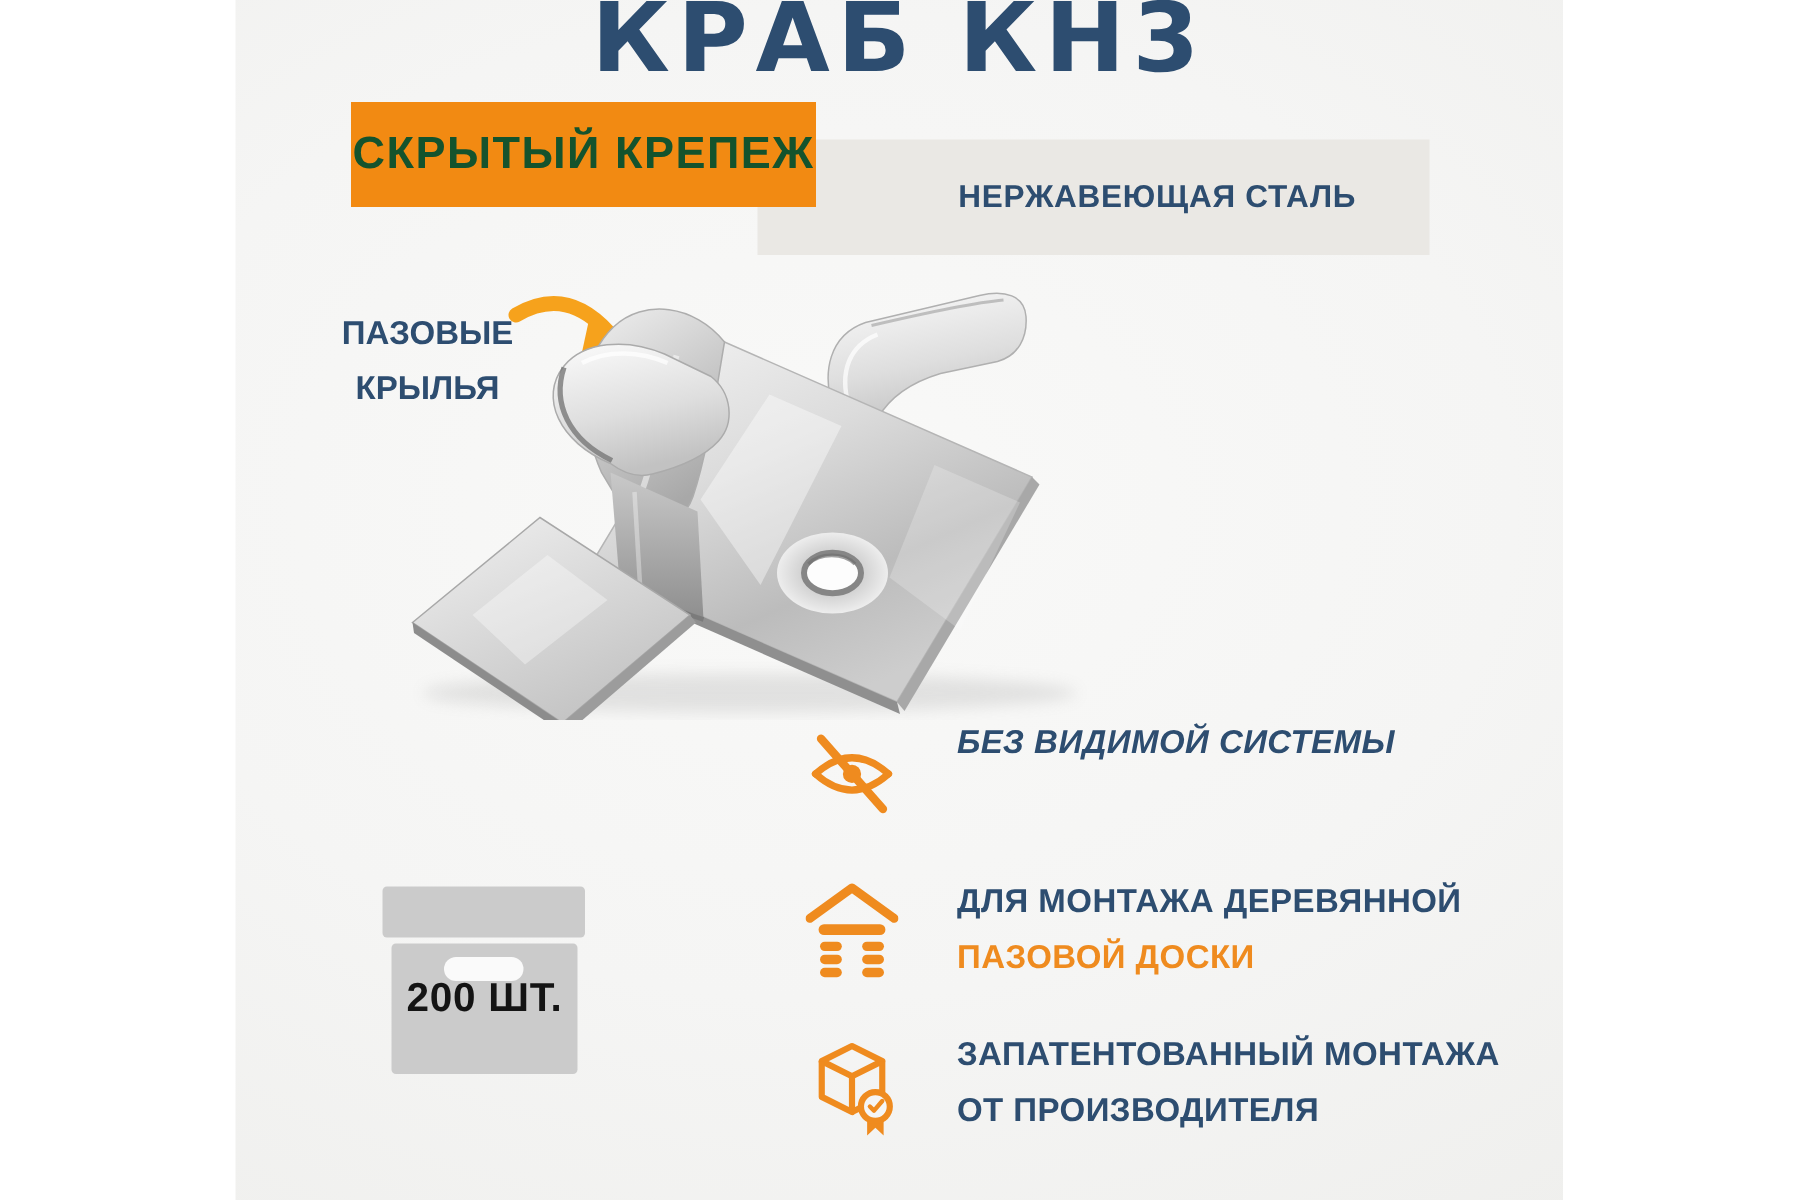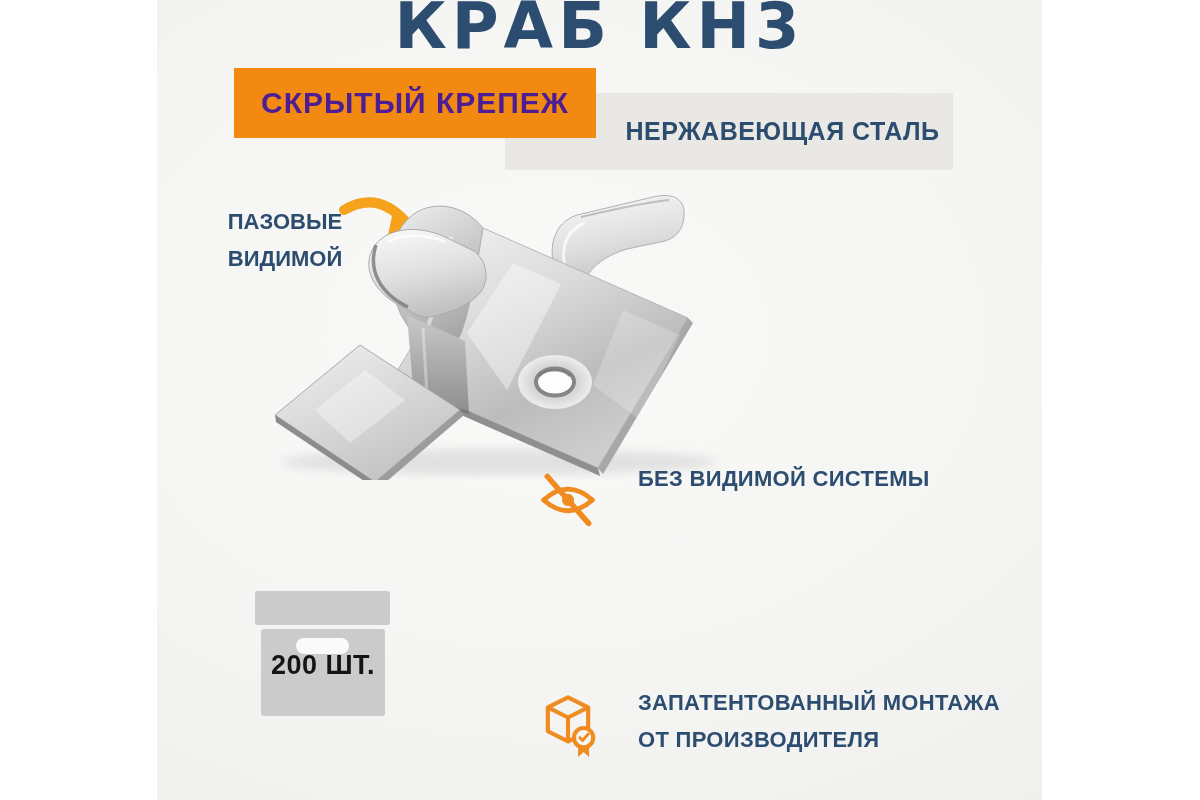--- a/index.html
+++ b/index.html
@@ -6,39 +6,39 @@
   .canvas{position:relative;width:1200px;height:800px;background:var(--page-bg,#ffffff);
           overflow:hidden;font-family:"Liberation Sans",sans-serif;}
   .panel{position:absolute;left:157px;top:0;width:885px;height:800px;
          background:radial-gradient(95% 75% at 44% 42%, #f9f9f8 0%, #f5f5f4 55%, #efefed 100%);}
 
   .title{position:absolute;left:0;top:-9px;width:100%;text-align:center;
          font-family:"DejaVu Sans",sans-serif;font-weight:700;font-size:64px;line-height:70px;
          letter-spacing:5px;color:var(--blue,#2d4d70);white-space:nowrap;}
 
   .band{position:absolute;left:348px;top:93px;width:448px;height:77px;background:var(--band-bg,#eae8e4);}
-  .band-label{position:absolute;left:453px;top:93px;width:345px;height:77px;
+  .band-label{position:absolute;left:442px;top:93px;width:345px;height:77px;
         display:flex;align-items:center;justify-content:center;
-        font-weight:700;font-size:25px;letter-spacing:0.5px;color:var(--blue,#2d4d70);white-space:nowrap;}
-  .badge{position:absolute;left:77px;top:68px;width:362px;height:70px;background:var(--orange,#f28a12);
+        font-weight:700;font-size:21px;letter-spacing:0.5px;color:var(--blue,#2d4d70);white-space:nowrap;}
+  .badge{position:absolute;left:77px;top:68px;width:310px;height:70px;background:var(--orange,#f28a12);
         display:flex;align-items:center;justify-content:center;
-        font-weight:700;font-size:30px;letter-spacing:1px;color:#4c1d95;white-space:nowrap;}
+        font-weight:700;font-size:30px;letter-spacing:1px;color:#14532d;white-space:nowrap;}
 
   .callout{position:absolute;left:62px;top:203px;width:132px;text-align:center;
         font-weight:700;font-size:22px;line-height:37px;color:var(--blue,#2d4d70);}
   .arrow{position:absolute;left:179px;top:194px;width:100px;height:62px;}
 
   .product{position:absolute;left:98px;top:185px;width:515px;height:295px;}
 
   .feature{position:absolute;left:378px;display:flex;align-items:flex-start;}
   .feature .ficon{width:66px;flex:0 0 66px;display:flex;justify-content:center;}
   .feature .ftext{margin-left:37px;font-weight:700;font-size:22px;line-height:37px;
         letter-spacing:0.3px;color:var(--blue,#2d4d70);white-space:nowrap;}
   .feature .ftext .orange-line{color:var(--orange-text,#ef8b1f);}
-  .f1{top:460px;} .f1 .ficon{margin-top:8px;}
+  .f1{top:476px;font-style:italic;} .f1 .ficon{margin-top:8px;}
   .f2{top:582px;} .f2 .ficon{margin-top:6px;}
   .f3{top:684px;} .f3 .ficon{margin-top:4px;}
 
   .qty-lid{position:absolute;left:98px;top:591px;width:135px;height:34px;background:var(--box-gray,#cbcbcb);border-radius:3px;}
   .qty-body{position:absolute;left:104px;top:629px;width:124px;height:87px;background:var(--box-gray,#cbcbcb);
         border-radius:3px;display:flex;align-items:center;justify-content:center;padding-bottom:15px;box-sizing:border-box;}
   .qty-handle{position:absolute;left:139px;top:638px;width:53px;height:16px;background:#fafafa;border-radius:9px;}
   .qty-label{font-weight:700;font-size:27px;color:var(--qty-text,#141414);letter-spacing:0.5px;white-space:nowrap;}
 </style>
 </head>
@@ -48,21 +48,21 @@
   <div class="panel">
 
     <div class="title">КРАБ КН3</div>
 
     <div class="band"></div>
     <div class="band-label">НЕРЖАВЕЮЩАЯ СТАЛЬ</div>
     <div class="badge">СКРЫТЫЙ КРЕПЕЖ</div>
 
     <div class="callout">
       <div>ПАЗОВЫЕ</div>
-      <div>ВИДИМОЙ</div>
+      <div>КРЫЛЬЯ</div>
     </div>
 
     <svg class="arrow" viewBox="0 0 100 62">
       <path d="M 8,16 C 32,2 52,8 70,28" fill="none" stroke="var(--arrow-orange,#f6a21c)" stroke-width="10" stroke-linecap="round"></path>
       <polygon points="58,13 94,44 50,50" fill="var(--arrow-orange,#f6a21c)"></polygon>
     </svg>
 
     <svg class="product" viewBox="0 0 515 295">
       <defs>
         <linearGradient id="plateG" x1="0" y1="0" x2="0.55" y2="1">
@@ -138,20 +138,38 @@
           <path d="M6,33 Q32,56 58,33" fill="none" stroke="var(--orange-text,#ef8b1f)" stroke-width="5" stroke-linecap="round"></path>
           <circle cx="32" cy="33" r="6.5" fill="var(--orange-text,#ef8b1f)"></circle>
           <path d="M10,8 L54,58" stroke="var(--orange-text,#ef8b1f)" stroke-width="6" stroke-linecap="round"></path>
         </svg>
       </span>
       <div class="ftext">
         <div>БЕЗ ВИДИМОЙ СИСТЕМЫ</div>
       </div>
     </div>
 
+    <div class="feature f2">
+      <span class="ficon">
+        <svg width="62" height="64" viewBox="0 0 64 66">
+          <path d="M3,25 L32,4 L61,25" fill="none" stroke="var(--orange-text,#ef8b1f)" stroke-width="6" stroke-linecap="round" stroke-linejoin="round"></path>
+          <rect x="9" y="29" width="46" height="7.5" rx="3.75" fill="var(--orange-text,#ef8b1f)"></rect>
+          <rect x="10" y="41" width="15" height="6.5" rx="3.25" fill="var(--orange-text,#ef8b1f)"></rect>
+          <rect x="10" y="50" width="15" height="6.5" rx="3.25" fill="var(--orange-text,#ef8b1f)"></rect>
+          <rect x="10" y="59" width="15" height="6.5" rx="3.25" fill="var(--orange-text,#ef8b1f)"></rect>
+          <rect x="39" y="41" width="15" height="6.5" rx="3.25" fill="var(--orange-text,#ef8b1f)"></rect>
+          <rect x="39" y="50" width="15" height="6.5" rx="3.25" fill="var(--orange-text,#ef8b1f)"></rect>
+          <rect x="39" y="59" width="15" height="6.5" rx="3.25" fill="var(--orange-text,#ef8b1f)"></rect>
+        </svg>
+      </span>
+      <div class="ftext">
+        <div>ДЛЯ МОНТАЖА ДЕРЕВЯННОЙ</div>
+        <div class="orange-line">ПАЗОВОЙ ДОСКИ</div>
+      </div>
+    </div>
 
     <div class="feature f3">
       <span class="ficon">
         <svg width="66" height="70" viewBox="0 0 72 76">
           <path d="M14,21 L36,10 L58,21 L36,32 Z" fill="none" stroke="var(--orange-text,#ef8b1f)" stroke-width="4.5" stroke-linejoin="round"></path>
           <path d="M14,21 L14,47 L36,58 L36,32" fill="none" stroke="var(--orange-text,#ef8b1f)" stroke-width="4.5" stroke-linejoin="round"></path>
           <path d="M58,21 L58,47 L36,58" fill="none" stroke="var(--orange-text,#ef8b1f)" stroke-width="4.5" stroke-linejoin="round"></path>
           <path d="M47,62 L47,75 L53,69.5 L59,75 L59,62 Z" fill="var(--orange-text,#ef8b1f)"></path>
           <circle cx="53" cy="54" r="10.5" fill="#f5f5f4" stroke="var(--orange-text,#ef8b1f)" stroke-width="4.5"></circle>
           <path d="M49,54 l3,3 l6,-7" fill="none" stroke="var(--orange-text,#ef8b1f)" stroke-width="3.2" stroke-linecap="round" stroke-linejoin="round"></path>

